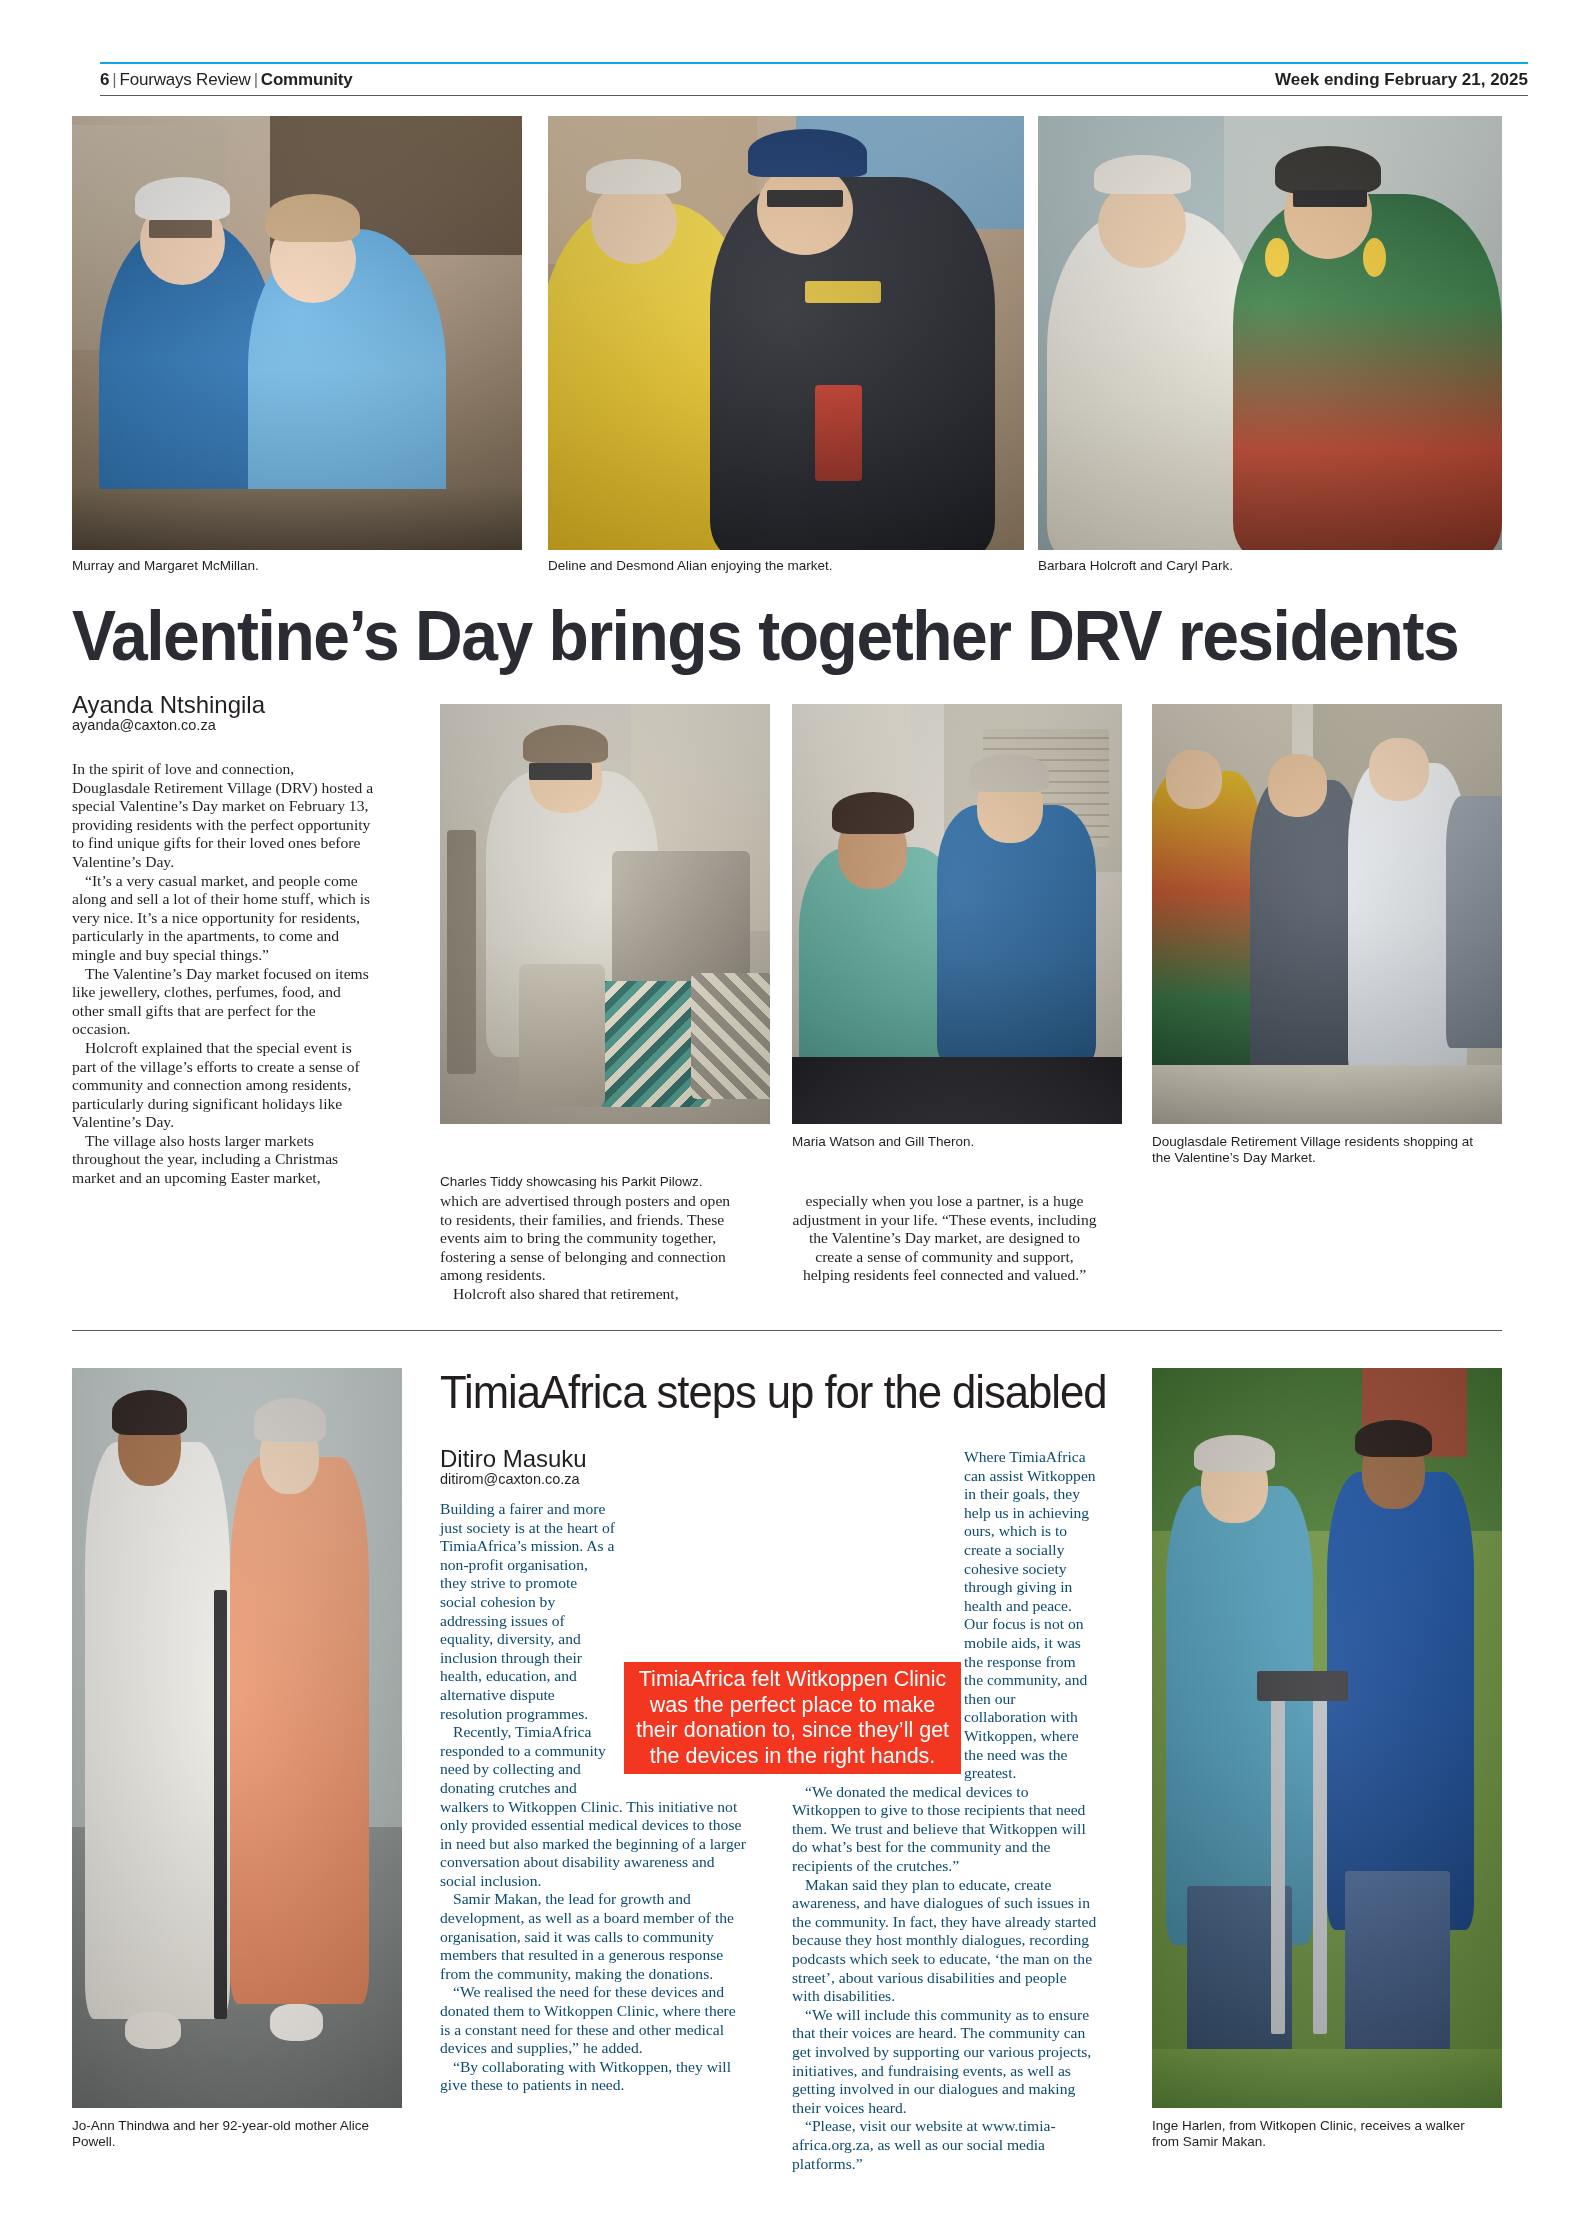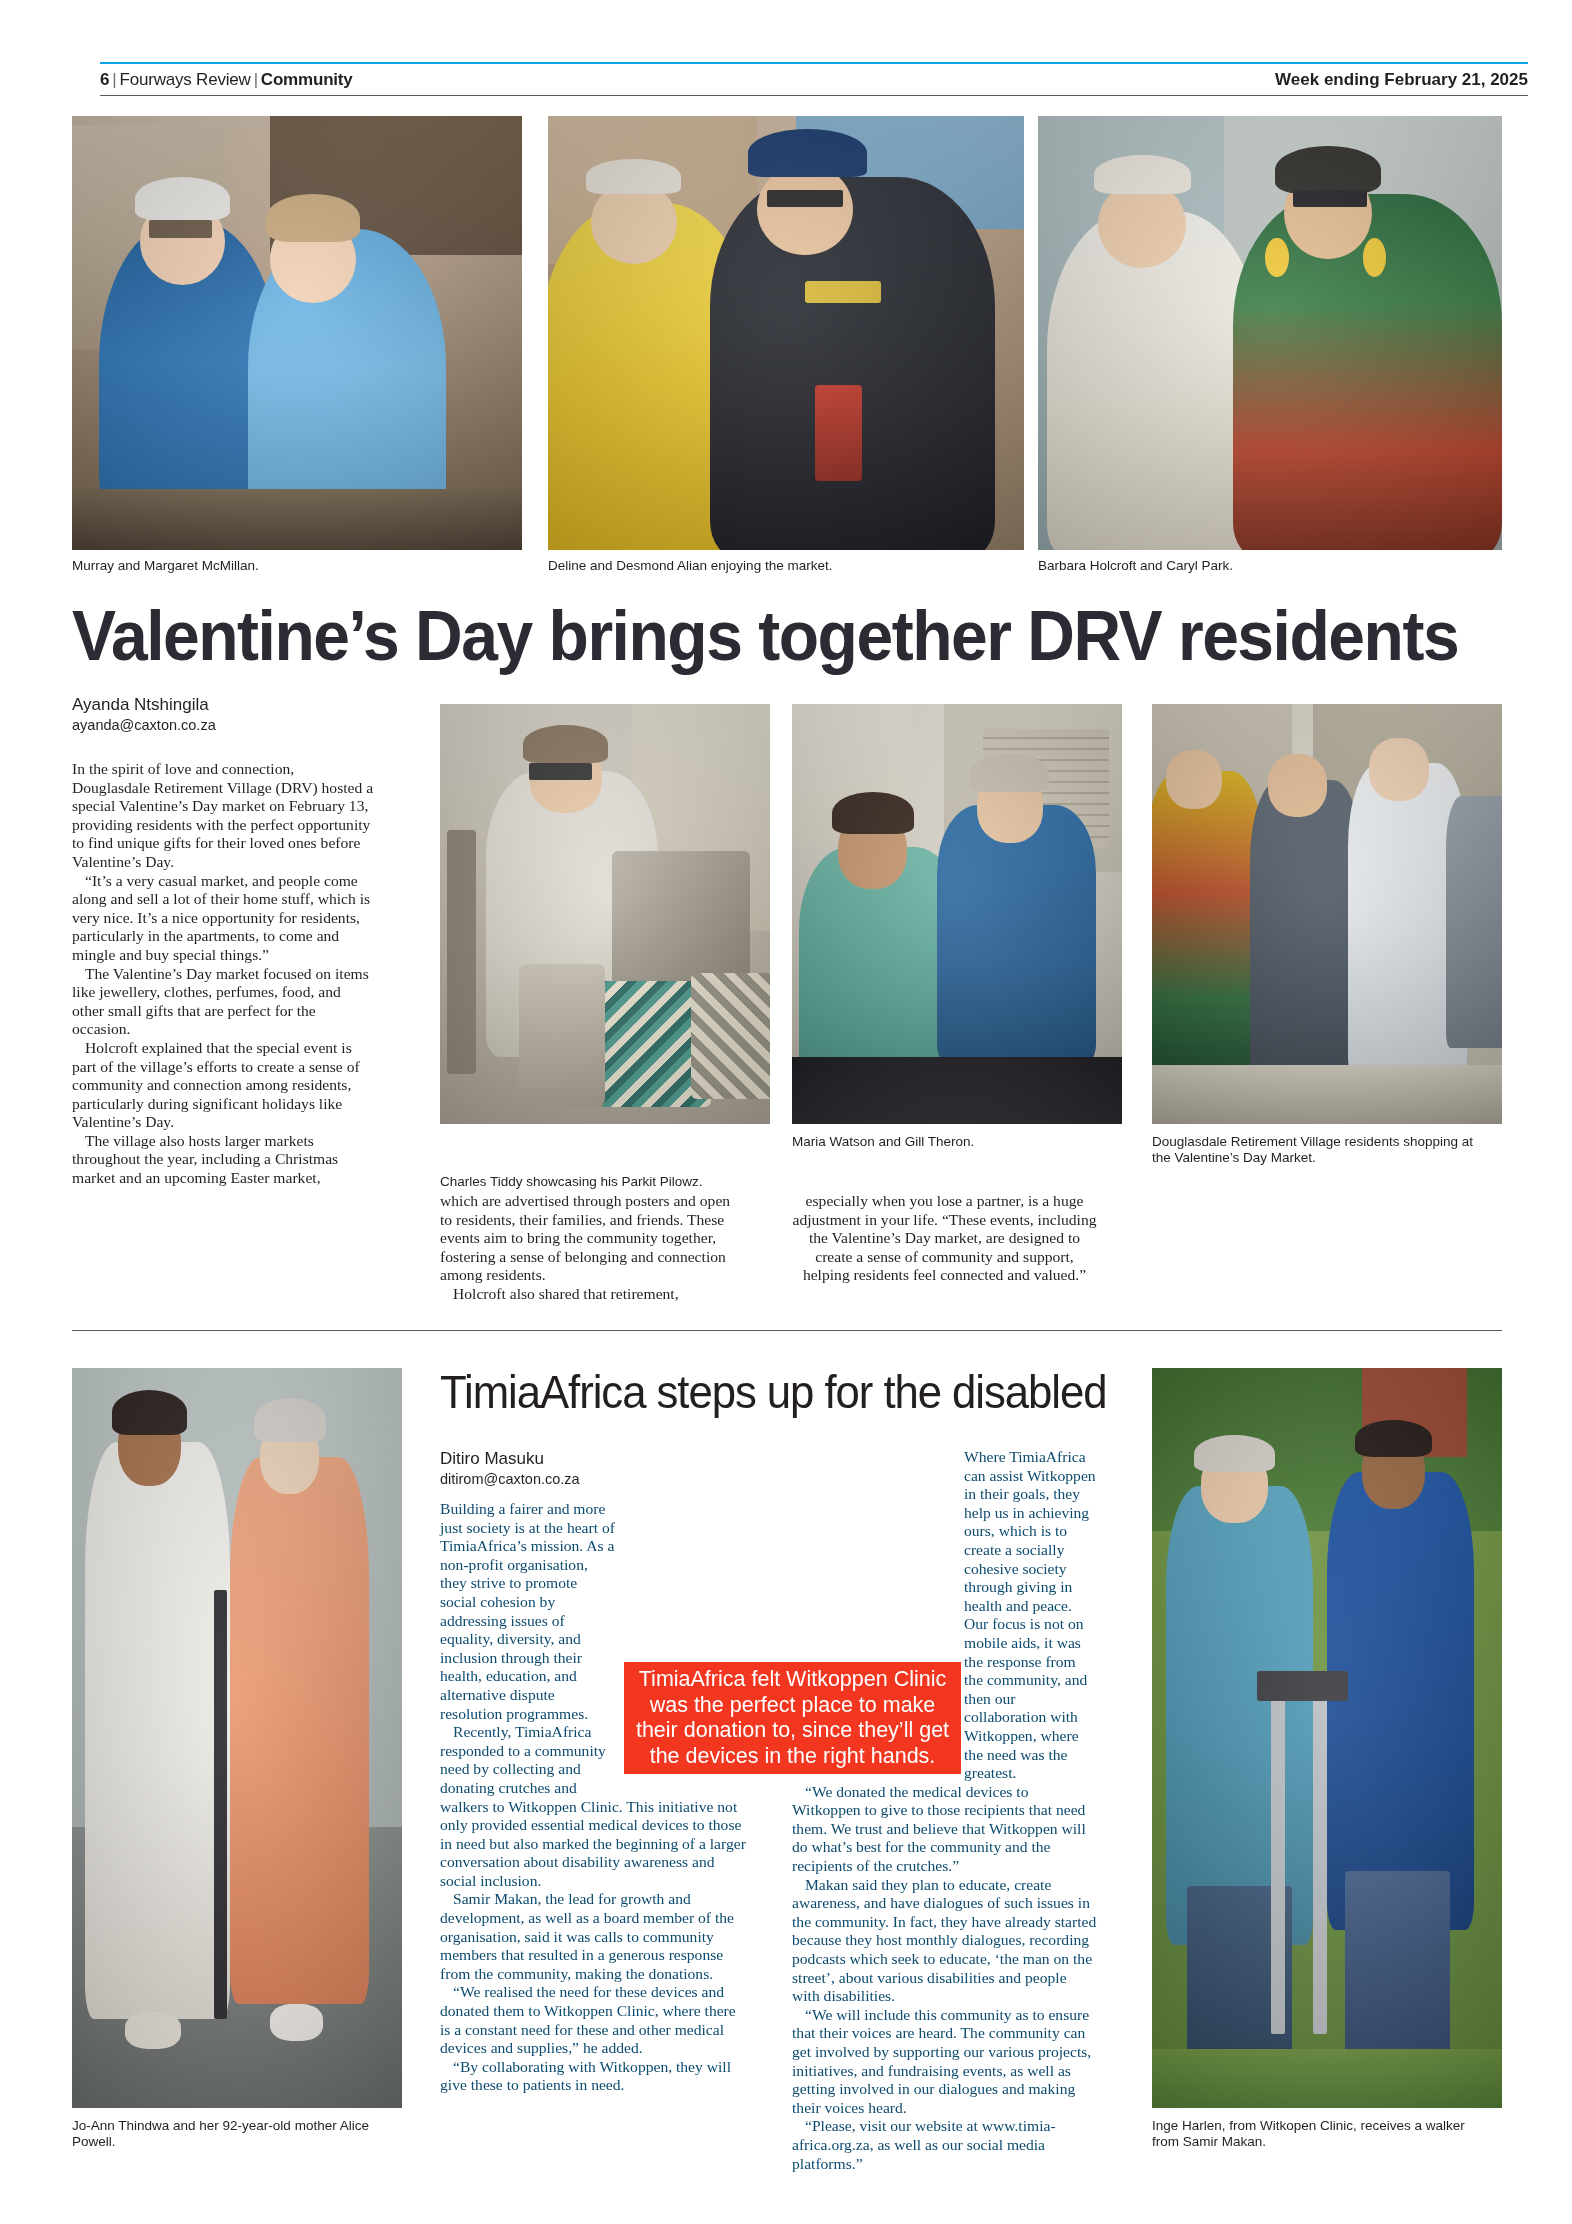--- a/index.html
+++ b/index.html
@@ -55,21 +55,21 @@
     font-weight:normal;
     font-size:46px; line-height:48px;
     letter-spacing:-1.1px;
     color:#231f20;
     transform:scaleX(0.95); transform-origin:left center;
     white-space:nowrap;
   }
 
   
   .byline { position:absolute; font-family:"Liberation Sans", sans-serif; }
-  .byline .name { font-size:17px; line-height:22px; color:#231f20; }
+  .byline .name { font-size:24px; line-height:22px; color:#231f20; }
   .byline .mail { font-size:14.5px; line-height:18px; color:#231f20; }
 
   
   .col {
     position:absolute;
     font-family:"Liberation Serif", serif;
     font-size:15.6px;
     line-height:18.6px;
     color:#231f20;
     text-align:left;

